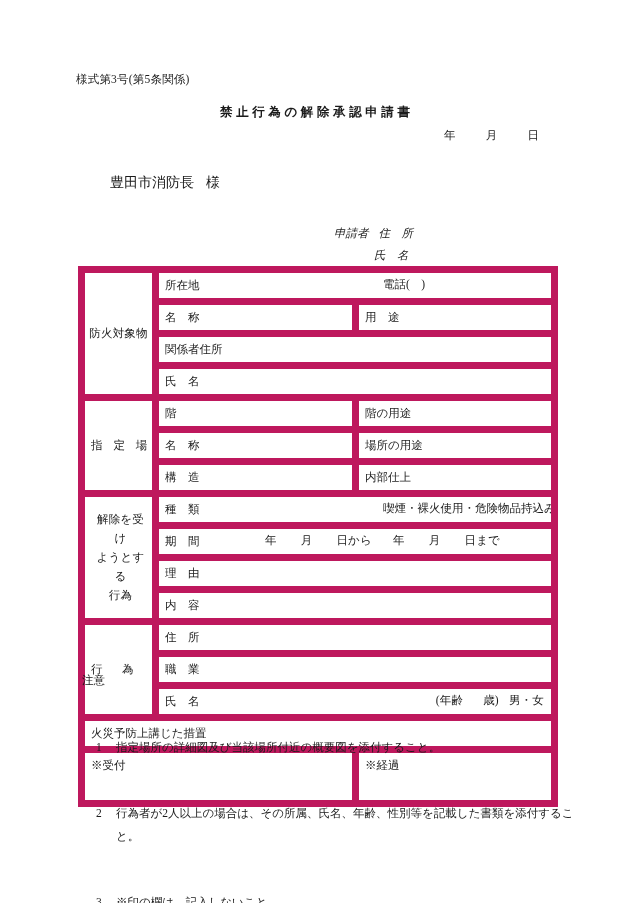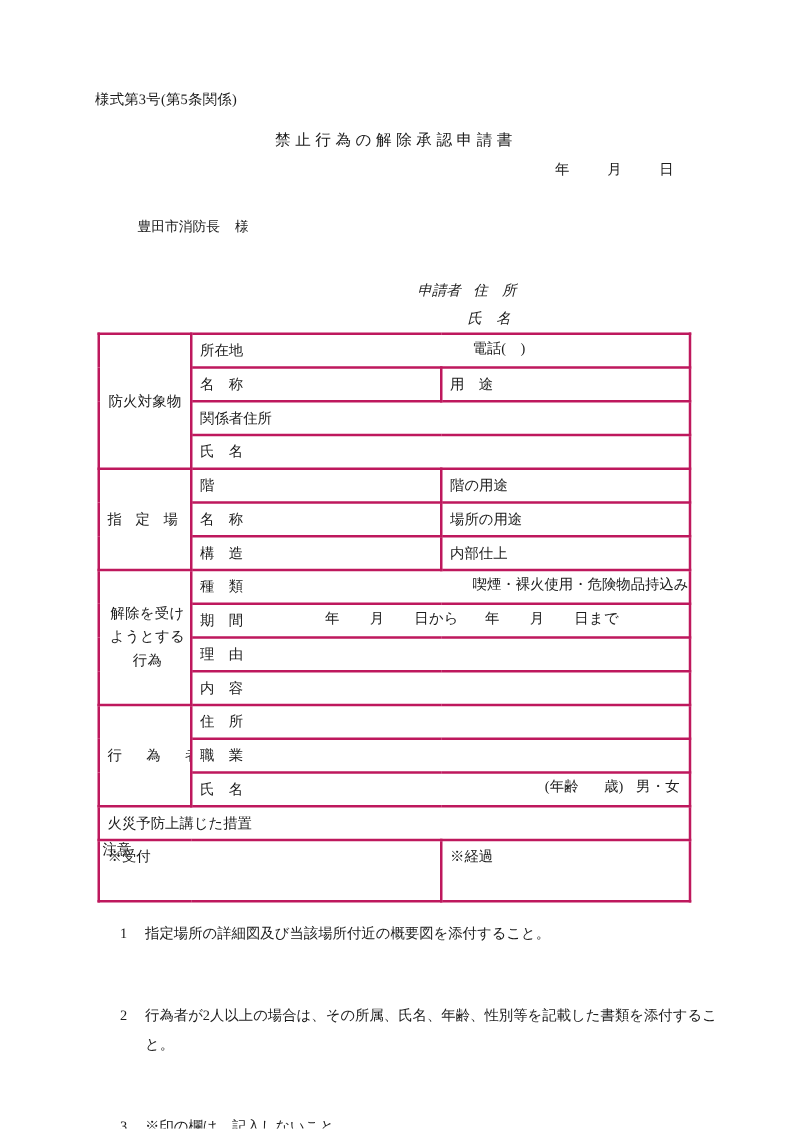--- a/index.html
+++ b/index.html
@@ -39,20 +39,21 @@
   .doc-title {
     position: absolute;
     left: 0;
     top: 104px;
     width: 630px;
     text-align: center;
     font-size: 12.5px;
     letter-spacing: 3.6px;
     text-indent: 3.6px;
     white-space: nowrap;
+    font-weight: bold;
   }
   .date-line {
     position: absolute;
     left: 0;
     top: 128px;
     width: 630px;
     font-size: 11.5px;
     white-space: nowrap;
     margin-left: 10px;
   }
@@ -62,21 +63,21 @@
     letter-spacing: 0.2px;
   }
   .date-line .sp {
     display: inline-block;
     width: 30px;
   }
   .addressee {
     position: absolute;
     left: 110px;
     top: 174px;
-    font-size: 11px;
+    font-size: 14px;
     white-space: nowrap;
     text-align: right;
   }
   .addressee .gap {
     display: inline-block;
     width: 12px;
   }
   .applicant {
     position: absolute;
     left: 334px;
@@ -98,21 +99,21 @@
   .tbl {
     position: absolute;
     left: 78px;
     top: 266px;
     width: 473px;
     border-collapse: collapse;
     table-layout: fixed;
     font-size: 11.5px;
   }
   .tbl td {
-    border: 2px solid #be185d;
+    border: 7px solid #be185d;
     padding: 0 0 0 6px;
     height: 25px;
     vertical-align: middle;
     white-space: nowrap;
     overflow: hidden;
   }
   .tbl td.grp {
     text-align: center;
     padding: 0 2px;
     letter-spacing: 0.2px;

